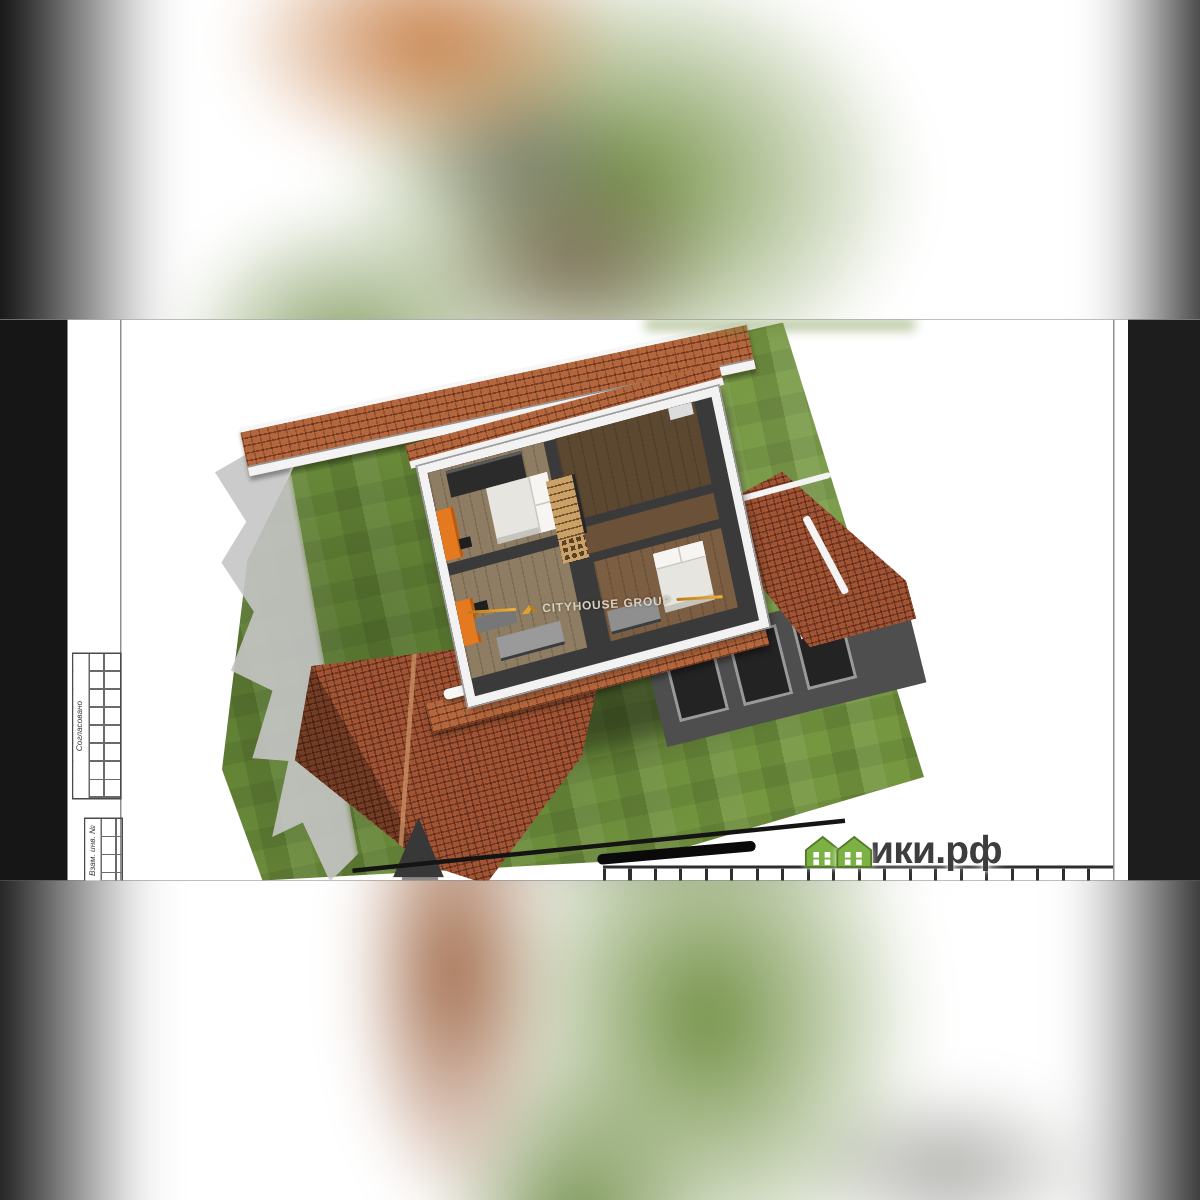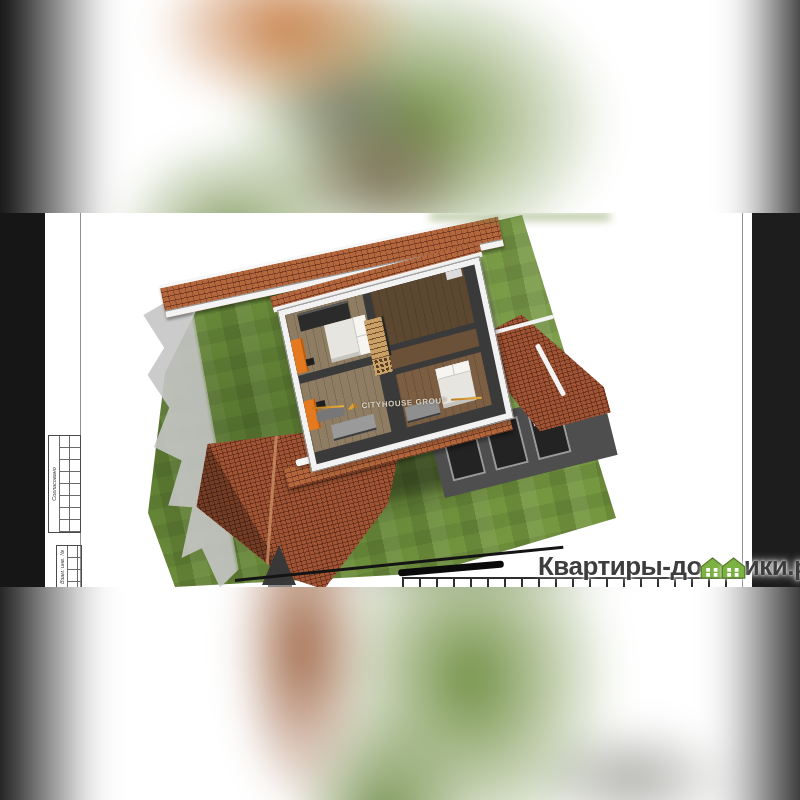--- a/index.html
+++ b/index.html
@@ -260,21 +260,20 @@
         <span>Взам. инв. №</span>
       </div>
     </div>
     <div class="abs ruler"></div>
     <div class="abs smear"></div>
 
     <div class="abs strip-dark-left"></div>
     <div class="abs strip-dark-right"></div>
 
     <div class="abs brand">
-      <span>Квартиры-до</span>
       <svg width="25" height="24" viewBox="0 0 20 18">
         <path d="M10 1 L19 8 V17 H1 V8 Z" fill="#7cb243" stroke="#55792a" stroke-width="1"></path>
         <g fill="#ffffff">
           <rect x="5" y="9" width="3" height="3"></rect>
             <rect x="11" y="9" width="3" height="3"></rect>
           <rect x="5" y="13" width="3" height="3"></rect>
             <rect x="11" y="13" width="3" height="3"></rect>
         </g>
       </svg>
       <svg width="25" height="24" viewBox="0 0 20 18">

